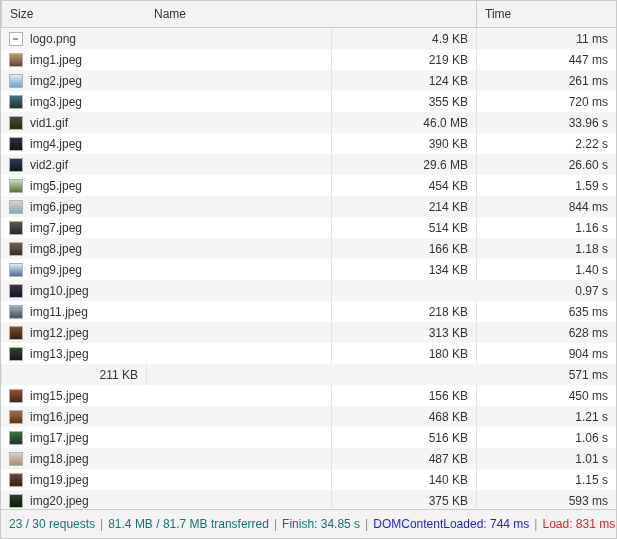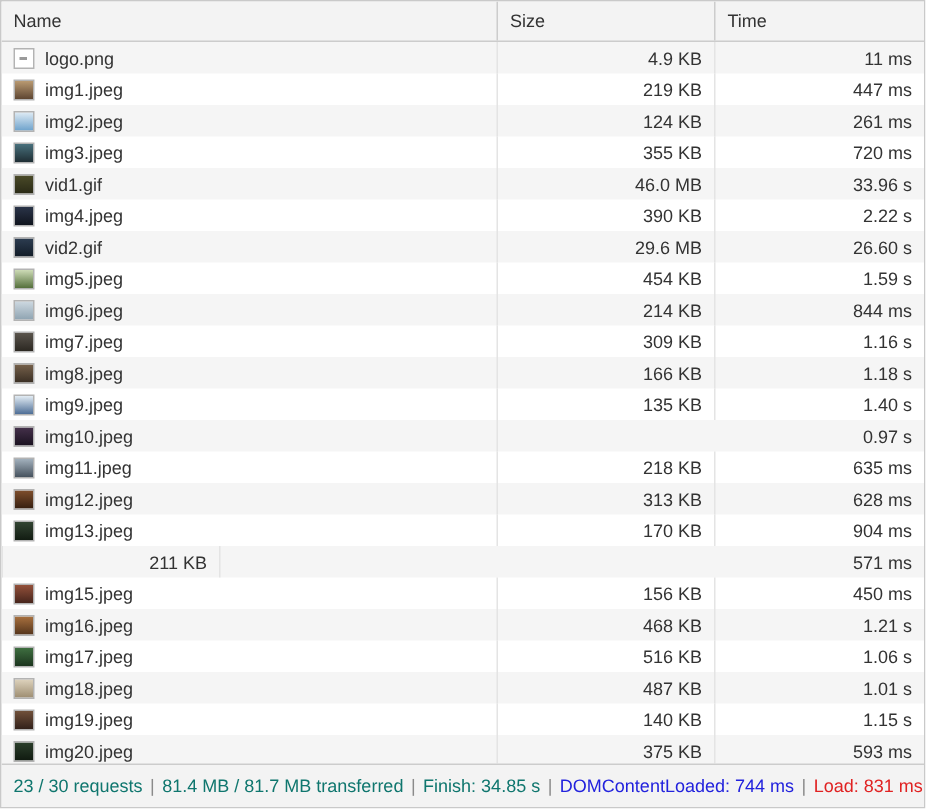--- a/index.html
+++ b/index.html
@@ -39,22 +39,22 @@
   .seg { color:#0f766e; }
   .seg.blue { color:var(--dcl-blue,#2222dd); }
   .seg.red  { color:var(--load-red,#e02222); }
   .sep { margin:0 5px; color:#8a8a8a; }
 </style>
 </head>
 <body>
 
 <div class="panel">
   <div class="thead">
+    <div class="th col-size">Size</div>
     <div class="th col-name">Name</div>
-    <div class="th col-size">Size</div>
     <div class="th col-time">Time</div>
   </div>
   <div class="tbody" id="rows">
       <div class="row">
         <div class="cell cell-name">
           <span class="file-icon">
             <span class="dash"></span>
           </span>
           <span>logo.png</span>
         </div>
@@ -123,37 +123,37 @@
           <span>img6.jpeg</span>
         </div>
         <div class="cell cell-size">214 KB</div>
         <div class="cell cell-time">844 ms</div>
       </div>
       <div class="row">
         <div class="cell cell-name">
           <span class="file-icon" style="background: linear-gradient(rgb(90, 84, 76), rgb(44, 40, 34));"></span>
           <span>img7.jpeg</span>
         </div>
-        <div class="cell cell-size">309 KB</div>
+        <div class="cell cell-size">514 KB</div>
         <div class="cell cell-time">1.16 s</div>
       </div>
       <div class="row">
         <div class="cell cell-name">
           <span class="file-icon" style="background: linear-gradient(rgb(117, 96, 74), rgb(58, 47, 36));"></span>
           <span>img8.jpeg</span>
         </div>
         <div class="cell cell-size">166 KB</div>
         <div class="cell cell-time">1.18 s</div>
       </div>
       <div class="row">
         <div class="cell cell-name">
           <span class="file-icon" style="background: linear-gradient(rgb(226, 236, 244), rgb(78, 110, 150));"></span>
           <span>img9.jpeg</span>
         </div>
-        <div class="cell cell-size">135 KB</div>
+        <div class="cell cell-size">134 KB</div>
         <div class="cell cell-time">1.40 s</div>
       </div>
       <div class="row">
         <div class="cell cell-name">
           <span class="file-icon" style="background: linear-gradient(rgb(68, 48, 74), rgb(26, 18, 32));"></span>
           <span>img10.jpeg</span>
         </div>
         <div class="cell cell-time">0.97 s</div>
       </div>
       <div class="row">
@@ -170,21 +170,21 @@
           <span>img12.jpeg</span>
         </div>
         <div class="cell cell-size">313 KB</div>
         <div class="cell cell-time">628 ms</div>
       </div>
       <div class="row">
         <div class="cell cell-name">
           <span class="file-icon" style="background: linear-gradient(rgb(50, 68, 50), rgb(18, 28, 18));"></span>
           <span>img13.jpeg</span>
         </div>
-        <div class="cell cell-size">170 KB</div>
+        <div class="cell cell-size">180 KB</div>
         <div class="cell cell-time">904 ms</div>
       </div>
       <div class="row">
         <div class="cell cell-size">211 KB</div>
         <div class="cell cell-time">571 ms</div>
       </div>
       <div class="row">
         <div class="cell cell-name">
           <span class="file-icon" style="background: linear-gradient(rgb(147, 80, 58), rgb(71, 37, 28));"></span>
           <span>img15.jpeg</span>

